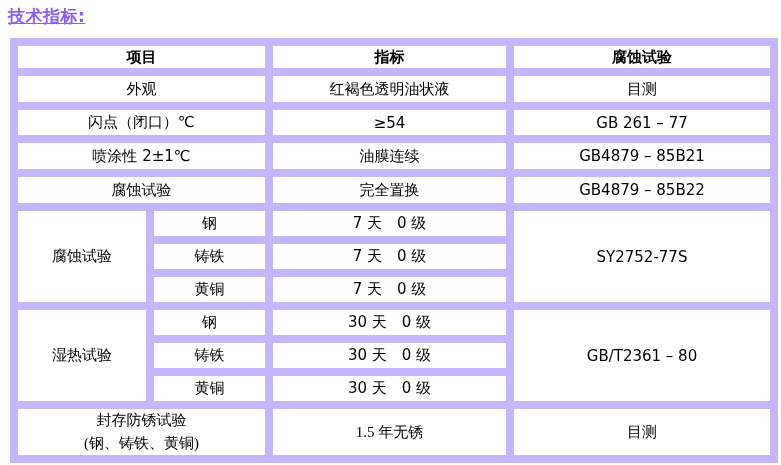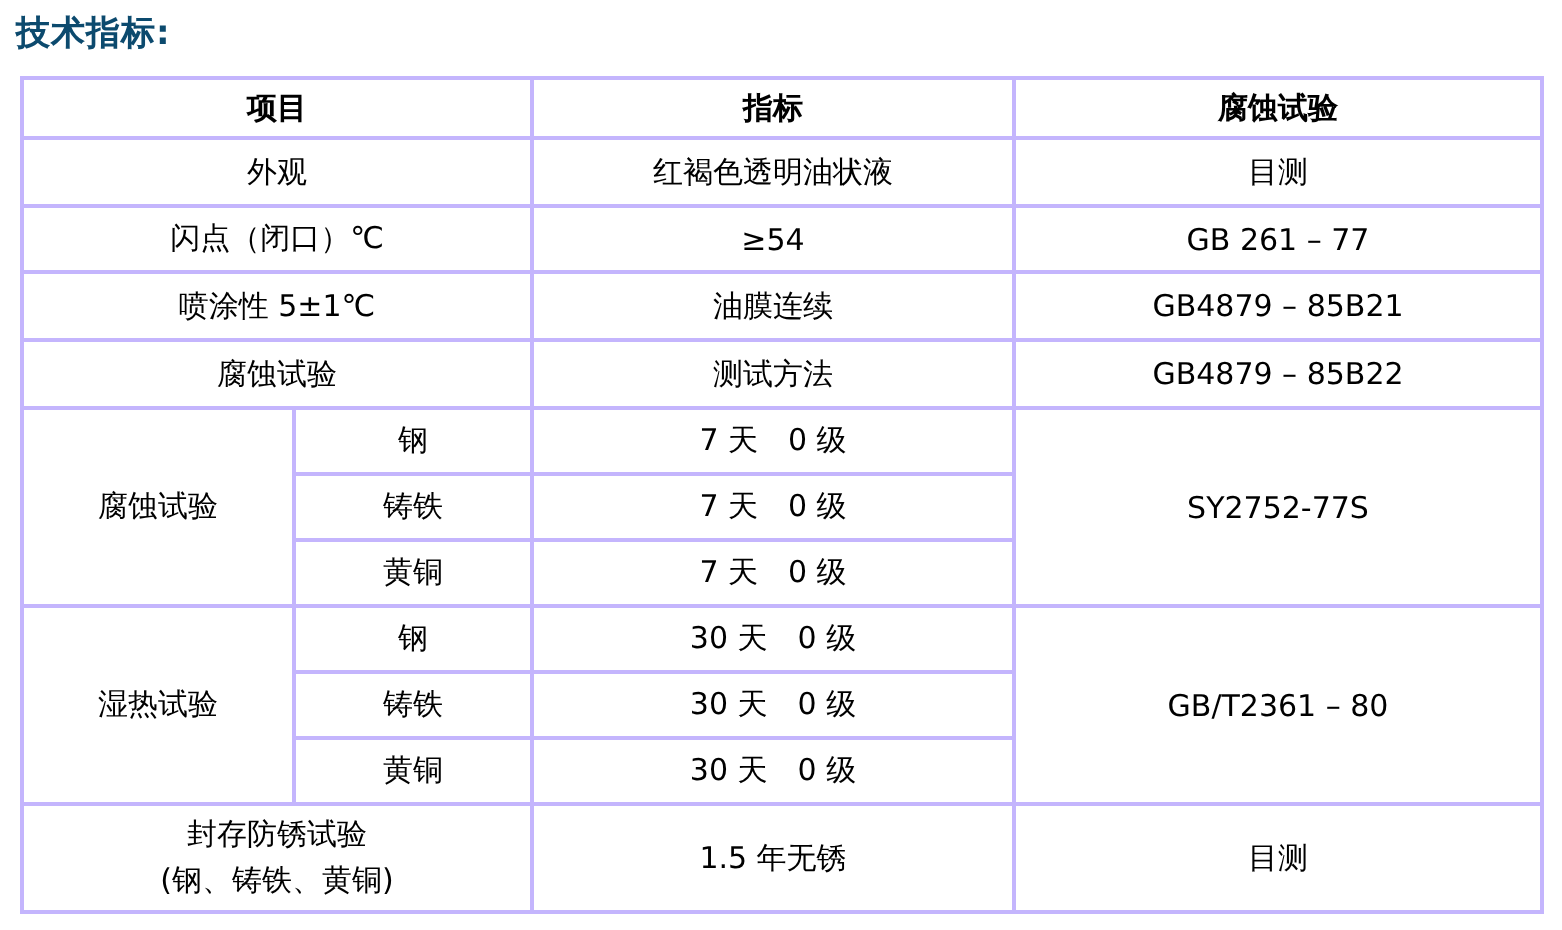--- a/index.html
+++ b/index.html
@@ -10,45 +10,46 @@
     position: relative;
     font-family: "DejaVu Sans", "Liberation Sans", sans-serif;
     color: #000000;
   }
   .page-title {
     position: absolute;
     left: 8px;
     top: 5px;
     font-size: 17px;
     font-weight: bold;
-    color: #0c4a6e;
+    color: #8b5cf6;
     letter-spacing: 0.5px;
+    text-decoration: underline;
   }
   table.spec {
     position: absolute;
     left: 10px;
     top: 38px;
     width: 760px;
     border-collapse: collapse;
     table-layout: fixed;
   }
   table.spec th,
   table.spec td {
-    border: 2px solid #c4b5fd;
+    border: 8px solid #c4b5fd;
     text-align: center;
     vertical-align: middle;
     font-size: 15px;
     padding: 0 2px;
     overflow: hidden;
   }
   table.spec th { font-weight: bold; }
   tr.h-header { height: 30px; }
   tr.h-std    { height: 34px; margin-left: 33px; }
   tr.h-sub    { height: 33px; }
-  tr.h-last   { height: 54px; }
+  tr.h-last   { height: 54px; font-family: Liberation Serif, serif; }
   .two-line div { line-height: 23px; }
 </style>
 </head>
 <body>
 
 <div class="page-title">技术指标:</div>
 
 <table class="spec">
   <colgroup>
     <col style="width:136px">
@@ -68,27 +69,27 @@
     <td colspan="2">外观</td>
     <td>红褐色透明油状液</td>
     <td>目测</td>
   </tr>
   <tr class="h-sub">
     <td colspan="2">闪点（闭口）℃</td>
     <td>≥54</td>
     <td>GB 261 – 77</td>
   </tr>
   <tr class="h-std">
-    <td colspan="2">喷涂性 5±1℃</td>
+    <td colspan="2">喷涂性 2±1℃</td>
     <td>油膜连续</td>
     <td>GB4879 – 85B21</td>
   </tr>
   <tr class="h-std">
     <td colspan="2">腐蚀试验</td>
-    <td>测试方法</td>
+    <td>完全置换</td>
     <td>GB4879 – 85B22</td>
   </tr>
 
   <tr class="h-sub">
     <td rowspan="3">腐蚀试验</td>
     <td>钢</td>
     <td>7 天　0 级</td>
     <td rowspan="3">SY2752-77S</td>
   </tr>
   <tr class="h-sub">

